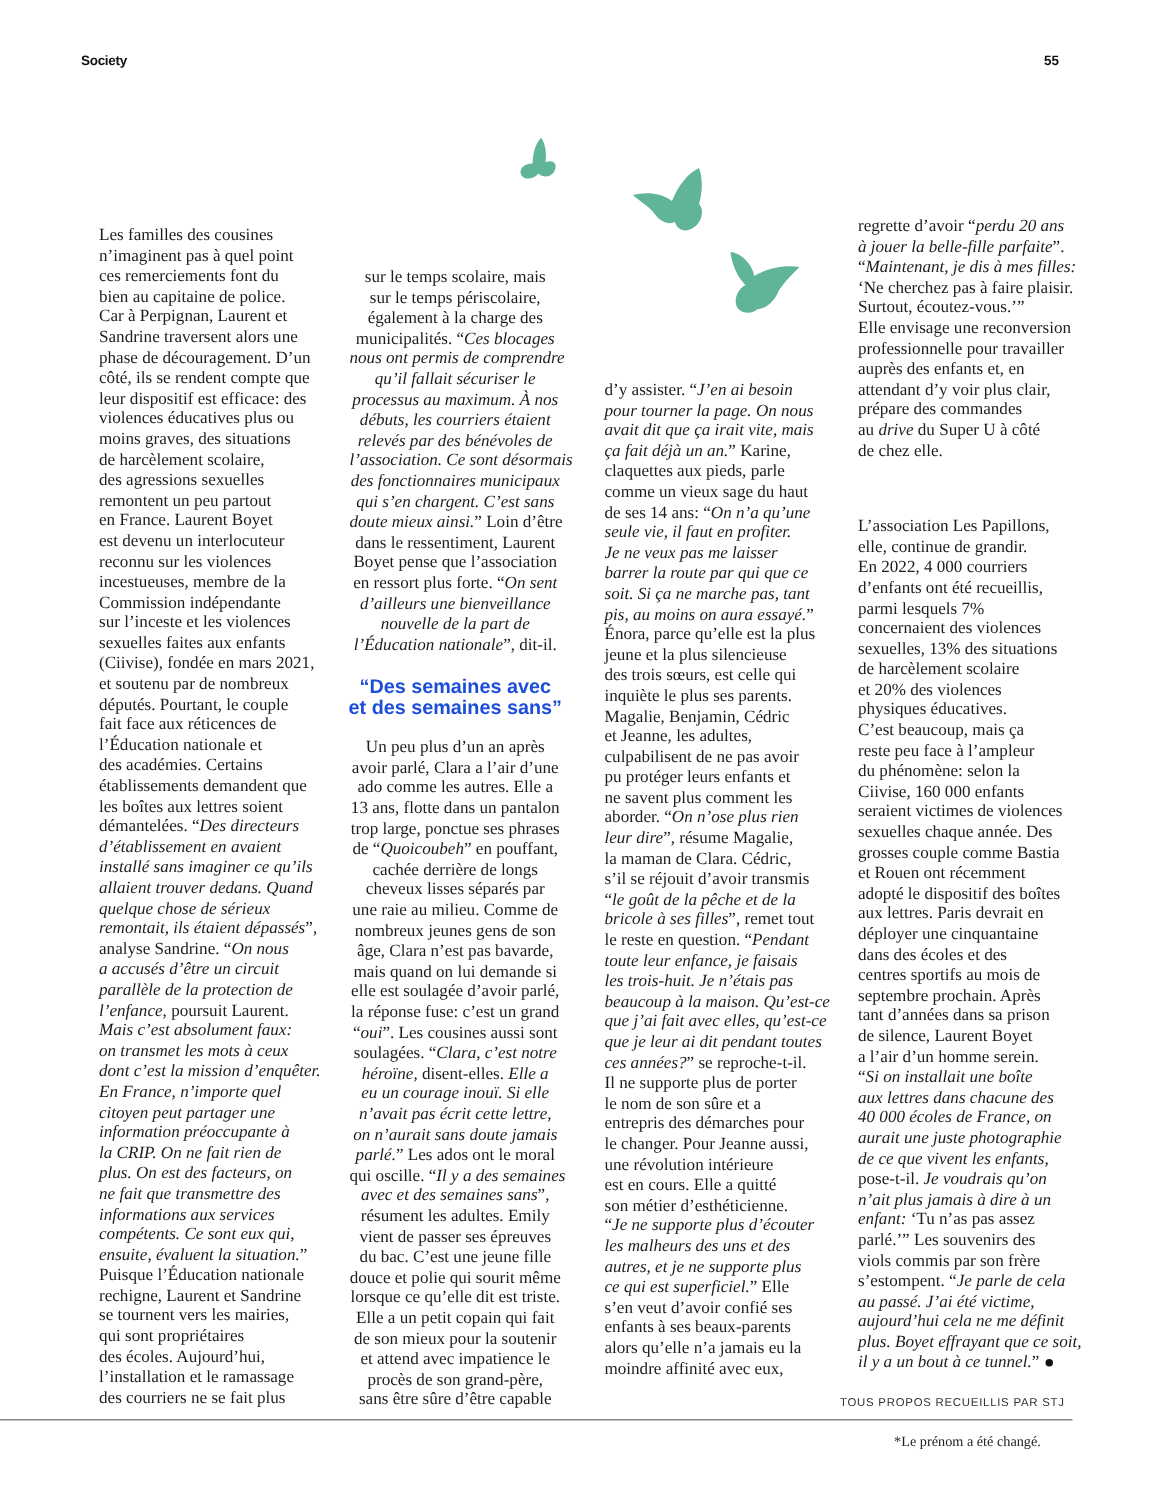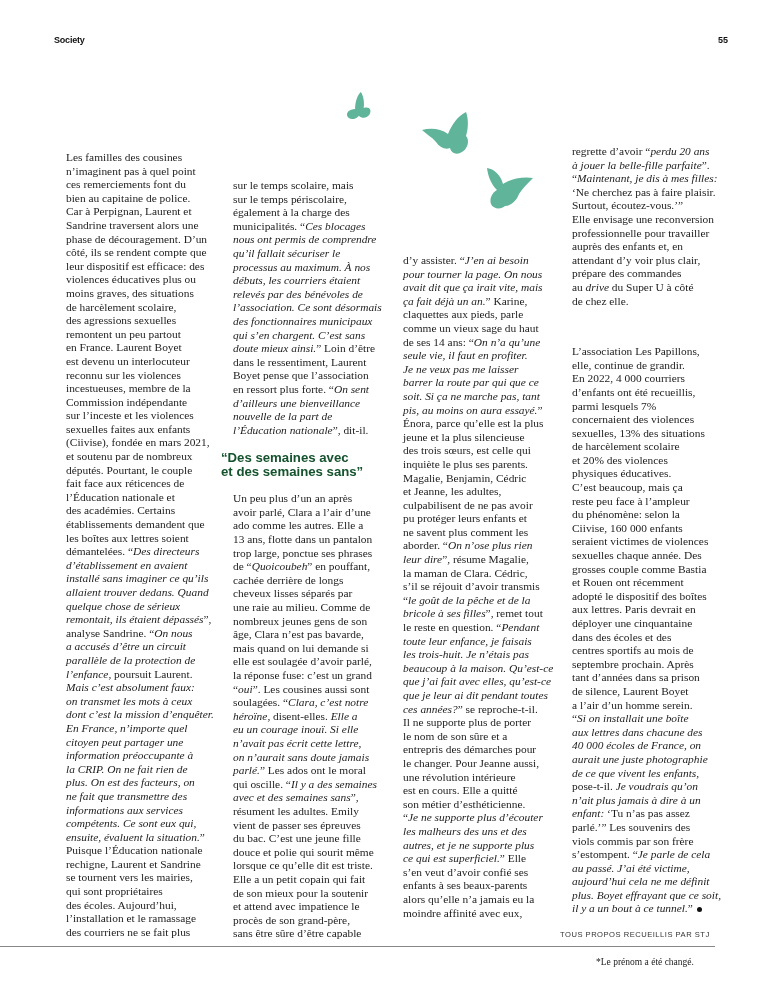--- a/index.html
+++ b/index.html
@@ -1,32 +1,32 @@
 <!DOCTYPE html>
 <html><head>
   <meta charset="utf-8">
   <style>
     html, body { margin: 0; padding: 0; background: #ffffff; }
     body { width: 768px; height: 1000px; position: relative; overflow: hidden;
            font-family: "DejaVu Serif", "Liberation Serif", serif; color: #1a1a1a; }
     .header-left { position: absolute; left: 54px; top: 35px; font-family: "Liberation Sans", sans-serif;
                    font-weight: bold; font-size: 9px; letter-spacing: -0.2px; color: #111; }
-    .header-right { position: absolute; left: 718px; top: 35px; font-family: "Liberation Sans", sans-serif;
+    .header-right { position: absolute; left: 696px; top: 35px; font-family: "Liberation Sans", sans-serif;
                     font-weight: bold; font-size: 9px; color: #111; }
     .butterfly { position: absolute; }
     .col { position: absolute; font-family: "Liberation Serif", serif; font-size: 11.4px; line-height: 13.6px; color: #1c1c1c; }
     .col p { margin: 12px; }
     .col .line { display: block; white-space: nowrap; }
     .col i { font-style: italic; }
     .col1 { left: 54px; top: 139px; width: 165px; }
-    .col2 { left: 221px; top: 167px; width: 165px; }
+    .col2 { left: 221px; top: 167px; width: 165px; text-align: center; }
     .col3 { left: 391px; top: 242px; width: 165px; }
     .col4 { left: 560px; top: 133px; width: 170px; }
     .subhead { font-family: "Liberation Sans", sans-serif; font-weight: bold; font-size: 13.2px; line-height: 14px;
-               color: #14532d; margin: 14px 0 13px 0; }
+               color: #1d4ed8; margin: 14px 0 13px 0; }
     .gap { height: 13px; }
     .credit { font-family: "Liberation Sans", sans-serif; font-size: 7.6px; letter-spacing: 0.5px; color: #333;
               margin-top: 3px; }
     .footnote { font-size: 9.5px; margin-top: 14px; color: #222; text-align: center; }
     .bullet { display: inline-block; width: 5px; height: 5px; background: #111; border-radius: 50%;
               margin-left: 4px; vertical-align: middle; }
     .rule { position: absolute; left: 0; top: 946px; width: 715px; height: 0; border-top: 1.5px solid #888; }
   </style>
 </head>
 <body>

